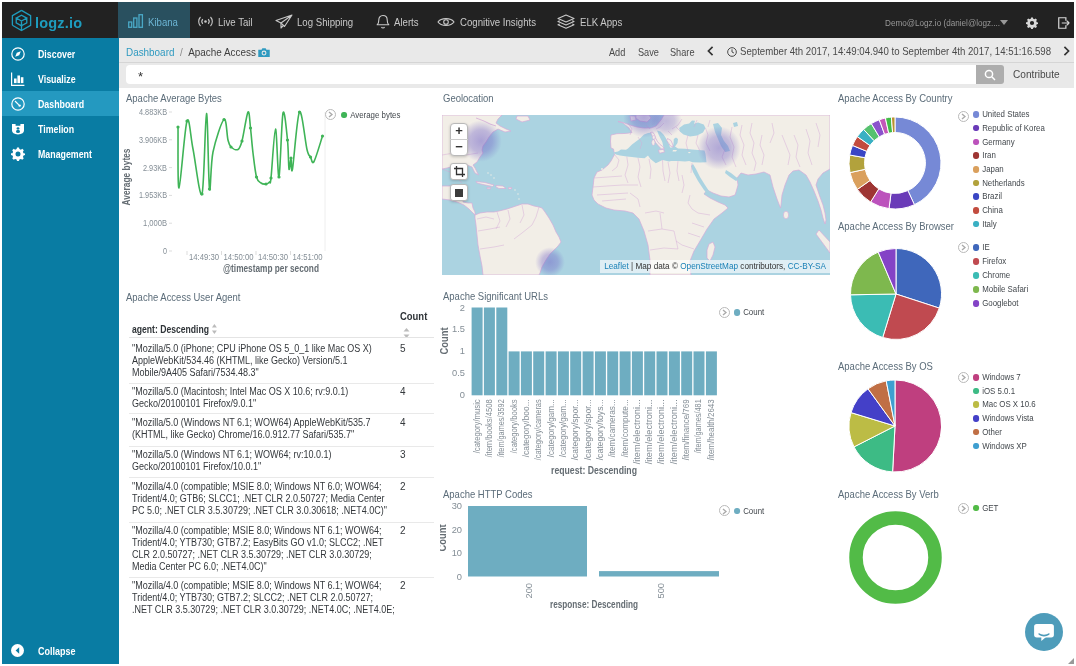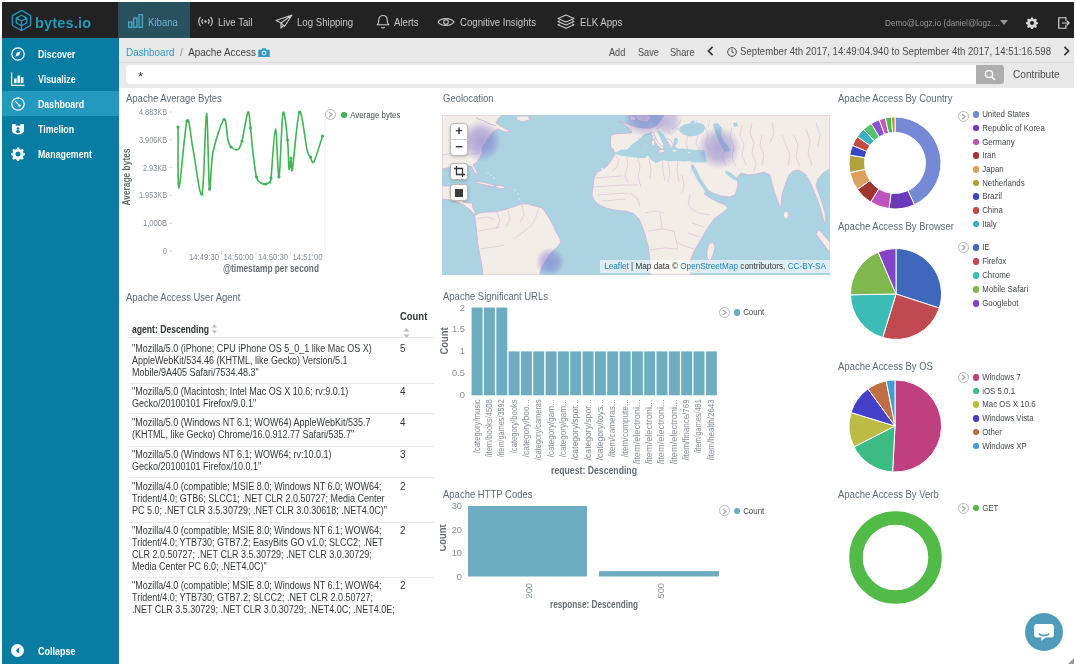--- a/index.html
+++ b/index.html
@@ -14,21 +14,21 @@
 .nowrap{white-space:nowrap;}
 </style></head><body>
 
 <div class="abs" style="left:2px;top:2px;width:1072px;height:36px;background:#222222;"></div>
 <svg class="abs" style="left:10px;top:9px;" width="23" height="23" viewBox="0 0 24 24">
 <g fill="none" stroke="#1e9cbd" stroke-width="1.4">
 <path d="M12 1.5 L21.5 7 L21.5 12 M12 1.5 L2.5 7 L2.5 12 M2.5 17 L12 22.5 L21.5 17 L21.5 12 M2.5 12 L2.5 17 M12 22.5 L12 17"></path>
 <path d="M6.5 9.5 L12 6.5 L17.5 9.5 L12 12.5 Z M6.5 9.5 L6.5 14.5 L12 17.5 L12 12.5 M17.5 9.5 L17.5 14.5 L12 17.5"></path>
 </g>
   </svg>
-<div class="abs" style="left:35px;top:14.5px;font-size:14.5px;font-weight:bold;color:#1e9cbd;letter-spacing:0.2px;">bytes.io</div>
+<div class="abs" style="left:35px;top:14.5px;font-size:14.5px;font-weight:bold;color:#1e9cbd;letter-spacing:0.2px;">logz.io</div>
 <div class="abs" style="left:118px;top:2px;width:72px;height:38px;background:#29505f;"></div>
 <svg class="abs" style="left:128px;top:14px;" width="16" height="14" viewBox="0 0 16 14">
 <g fill="none" stroke="#4aa8c6" stroke-width="1.3">
 <rect x="0.7" y="8" width="3" height="5.3"></rect>
       <rect x="5.7" y="4" width="3.2" height="9.3"></rect>
       <rect x="11" y="0.7" width="3.4" height="12.6"></rect>
 </g>
   </svg>
 <div class="abs nowrap" style="left:148px;top:16px;font-size:11px;color:#6cb5d4;transform:scaleX(0.875);transform-origin:0 0;">Kibana</div>
 <div class="abs nowrap" style="left:218px;top:16px;font-size:11px;color:#c9c9c9;transform:scaleX(0.875);transform-origin:0 0;">Live Tail</div>

